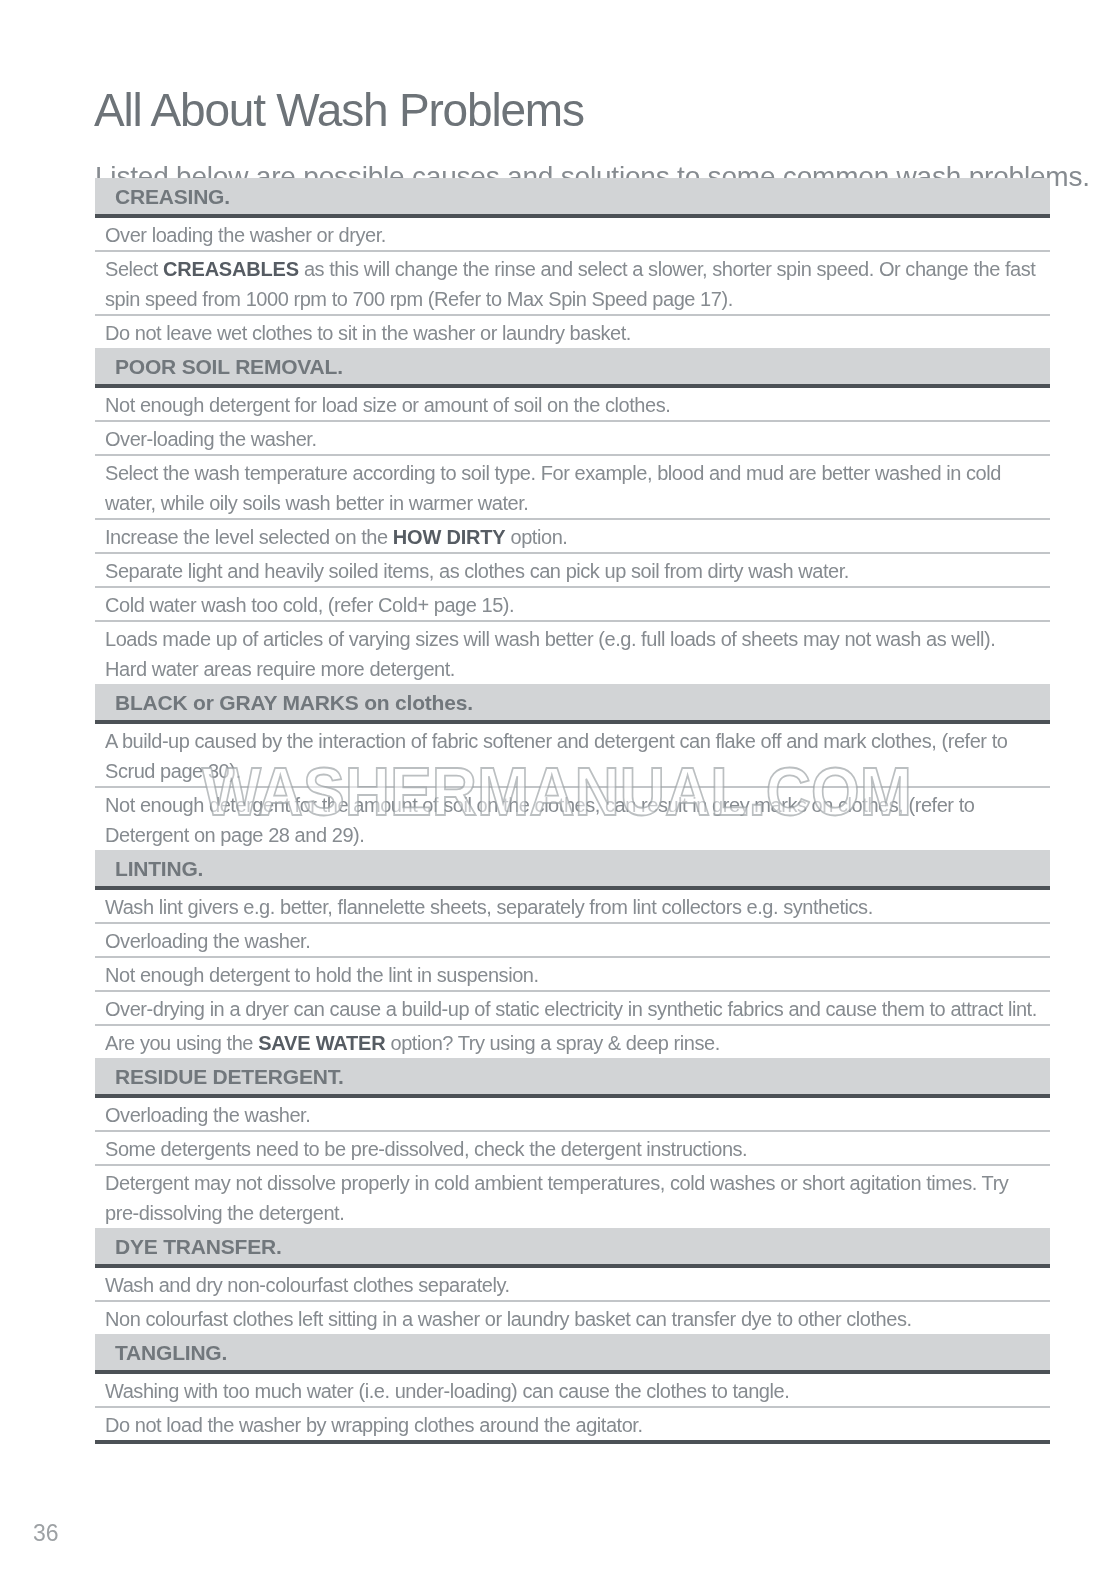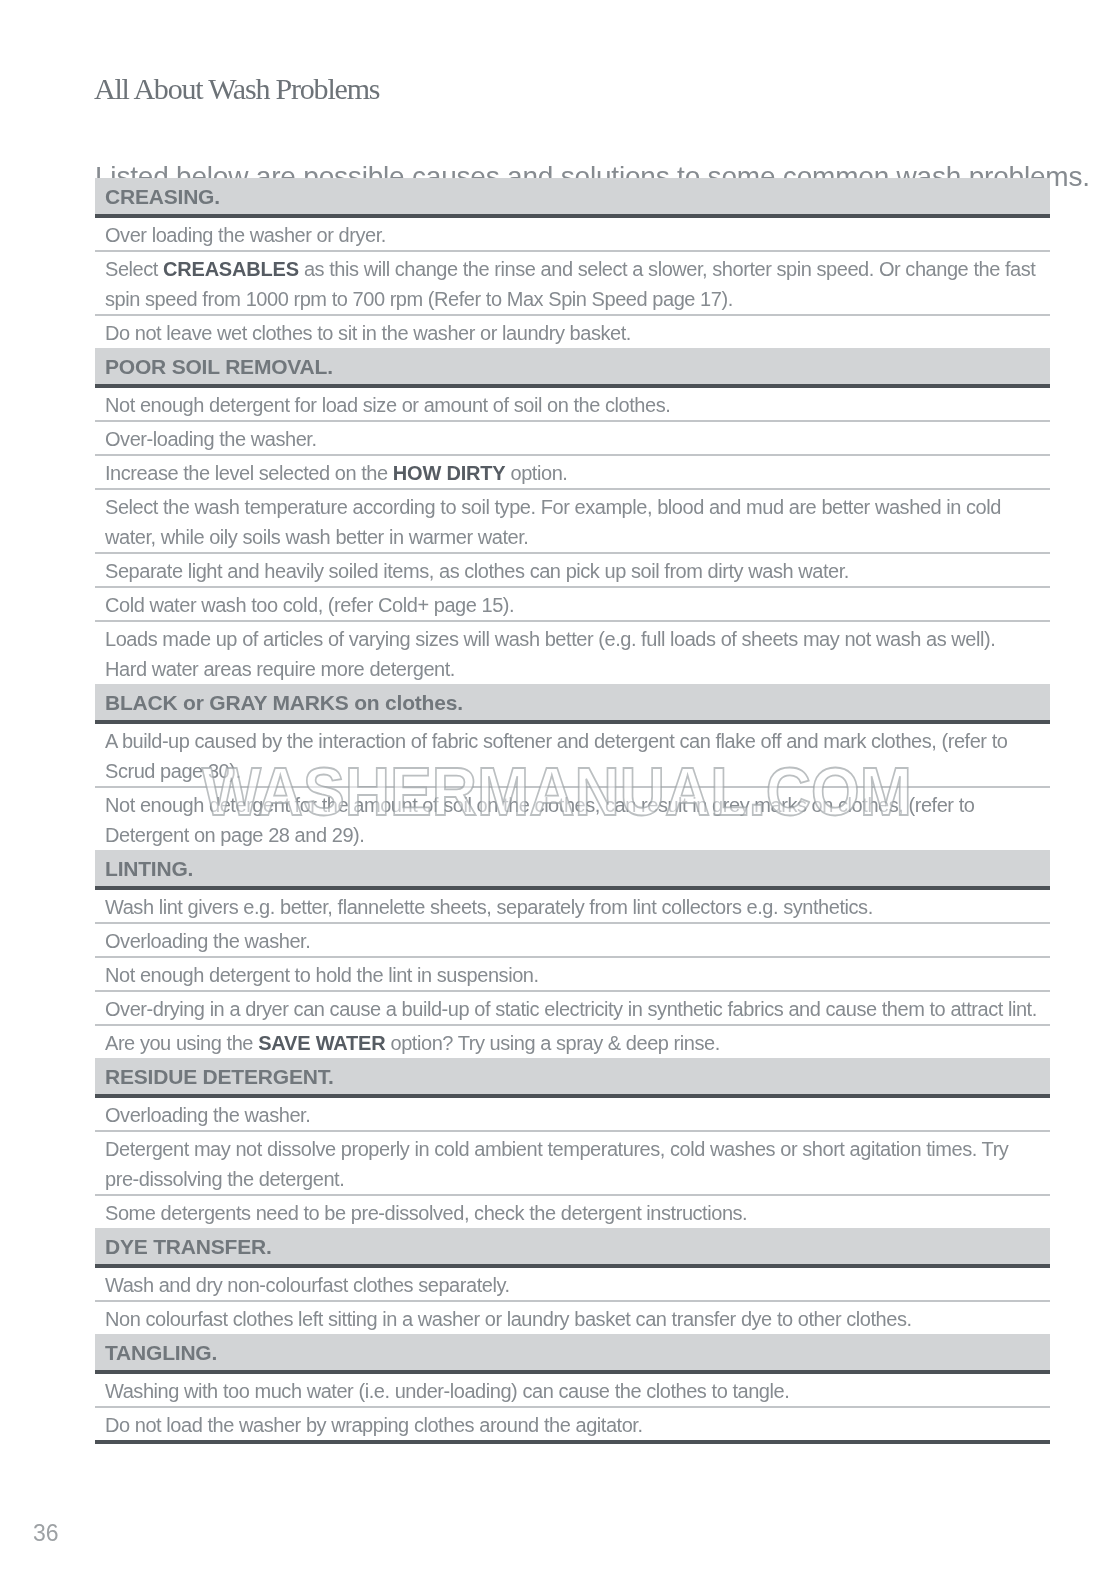--- a/index.html
+++ b/index.html
@@ -8,23 +8,23 @@
     background: #ffffff;
     font-family: "Liberation Sans", sans-serif;
     position: relative;
     overflow: hidden;
   }
   .page { position: absolute; inset: 0; }
 
   .title {
     position: absolute;
     left: 94px; top: 52px;
-    font-family: Liberation Serif, serif;
+    font-family: Liberation Sans, sans-serif;
     font-weight: 200;
-    font-size: 30px;
+    font-size: 46px;
     letter-spacing: -1.2px;
     color: var(--title-text, #6d7378);
     white-space: nowrap;
   }
 
   .intro {
     position: absolute;
     left: 95px; top: 133px;
     font-size: 28px;
     letter-spacing: -0.2px;
@@ -39,21 +39,21 @@
   }
 
   .section-header {
     height: 36px;
     line-height: 37px;
     background: var(--header-bg, #d2d4d6);
     color: var(--header-text, #71777c);
     font-size: 21px;
     font-weight: bold;
     letter-spacing: -0.2px;
-    padding-left: 10px;
+    padding-left: 20px;
     border-bottom: 4px solid var(--header-rule, #4c5156);
   }
 
   .row {
     padding: 2px 10px 0 10px;
     font-size: 20px;
     line-height: 30px;
     letter-spacing: -0.45px;
     color: var(--body-text, #868b90);
     border-bottom: 2px solid var(--separator, #c2c5c8);
@@ -107,44 +107,44 @@
     <section class="section">
         <div class="section-header">CREASING.</div>
         <div class="row"><span class="seg">Over loading the washer or dryer.</span></div>
         <div class="row"><span class="seg">Select </span><span class="seg bold">CREASABLES</span><span class="seg"> as this will change the rinse and select a slower, shorter spin speed. Or change the fast spin speed from 1000 rpm to 700 rpm (Refer to Max Spin Speed page 17).</span></div>
         <div class="row"><span class="seg">Do not leave wet clothes to sit in the washer or laundry basket.</span></div>
       </section>
       <section class="section">
         <div class="section-header">POOR SOIL REMOVAL.</div>
         <div class="row"><span class="seg">Not enough detergent for load size or amount of soil on the clothes.</span></div>
         <div class="row"><span class="seg">Over-loading the washer.</span></div>
+        <div class="row"><span class="seg">Select the wash temperature according to soil type. For example, blood and mud are better washed in cold water, while oily soils wash better in warmer water.</span></div>
         <div class="row"><span class="seg">Increase the level selected on the </span><span class="seg bold">HOW DIRTY</span><span class="seg"> option.</span></div>
-        <div class="row"><span class="seg">Select the wash temperature according to soil type. For example, blood and mud are better washed in cold water, while oily soils wash better in warmer water.</span></div>
         <div class="row"><span class="seg">Separate light and heavily soiled items, as clothes can pick up soil from dirty wash water.</span></div>
         <div class="row"><span class="seg">Cold water wash too cold, (refer Cold+ page 15).</span></div>
         <div class="row"><span class="seg">Loads made up of articles of varying sizes will wash better (e.g. full loads of sheets may not wash as well). Hard water areas require more detergent.</span></div>
       </section>
       <section class="section">
         <div class="section-header">BLACK or GRAY MARKS on clothes.</div>
         <div class="row"><span class="seg">A build-up caused by the interaction of fabric softener and detergent can flake off and mark clothes, (refer to Scrud page 30).</span></div>
         <div class="row"><span class="seg">Not enough detergent for the amount of soil on the clothes, can result in grey marks on clothes, (refer to Detergent on page 28 and 29).</span></div>
       </section>
       <section class="section">
         <div class="section-header">LINTING.</div>
         <div class="row"><span class="seg">Wash lint givers e.g. better, flannelette sheets, separately from lint collectors e.g. synthetics.</span></div>
         <div class="row"><span class="seg">Overloading the washer.</span></div>
         <div class="row"><span class="seg">Not enough detergent to hold the lint in suspension.</span></div>
         <div class="row"><span class="seg">Over-drying in a dryer can cause a build-up of static electricity in synthetic fabrics and cause them to attract lint.</span></div>
         <div class="row"><span class="seg">Are you using the </span><span class="seg bold">SAVE WATER</span><span class="seg"> option? Try using a spray &amp; deep rinse.</span></div>
       </section>
       <section class="section">
         <div class="section-header">RESIDUE DETERGENT.</div>
         <div class="row"><span class="seg">Overloading the washer.</span></div>
+        <div class="row"><span class="seg">Some detergents need to be pre-dissolved, check the detergent instructions.</span></div>
         <div class="row"><span class="seg">Detergent may not dissolve properly in cold ambient temperatures, cold washes or short agitation times. Try pre-dissolving the detergent.</span></div>
-        <div class="row"><span class="seg">Some detergents need to be pre-dissolved, check the detergent instructions.</span></div>
       </section>
       <section class="section">
         <div class="section-header">DYE TRANSFER.</div>
         <div class="row"><span class="seg">Wash and dry non-colourfast clothes separately.</span></div>
         <div class="row"><span class="seg">Non colourfast clothes left sitting in a washer or laundry basket can transfer dye to other clothes.</span></div>
       </section>
       <section class="section">
         <div class="section-header">TANGLING.</div>
         <div class="row"><span class="seg">Washing with too much water (i.e. under-loading) can cause the clothes to tangle.</span></div>
         <div class="row"><span class="seg">Do not load the washer by wrapping clothes around the agitator.</span></div>

